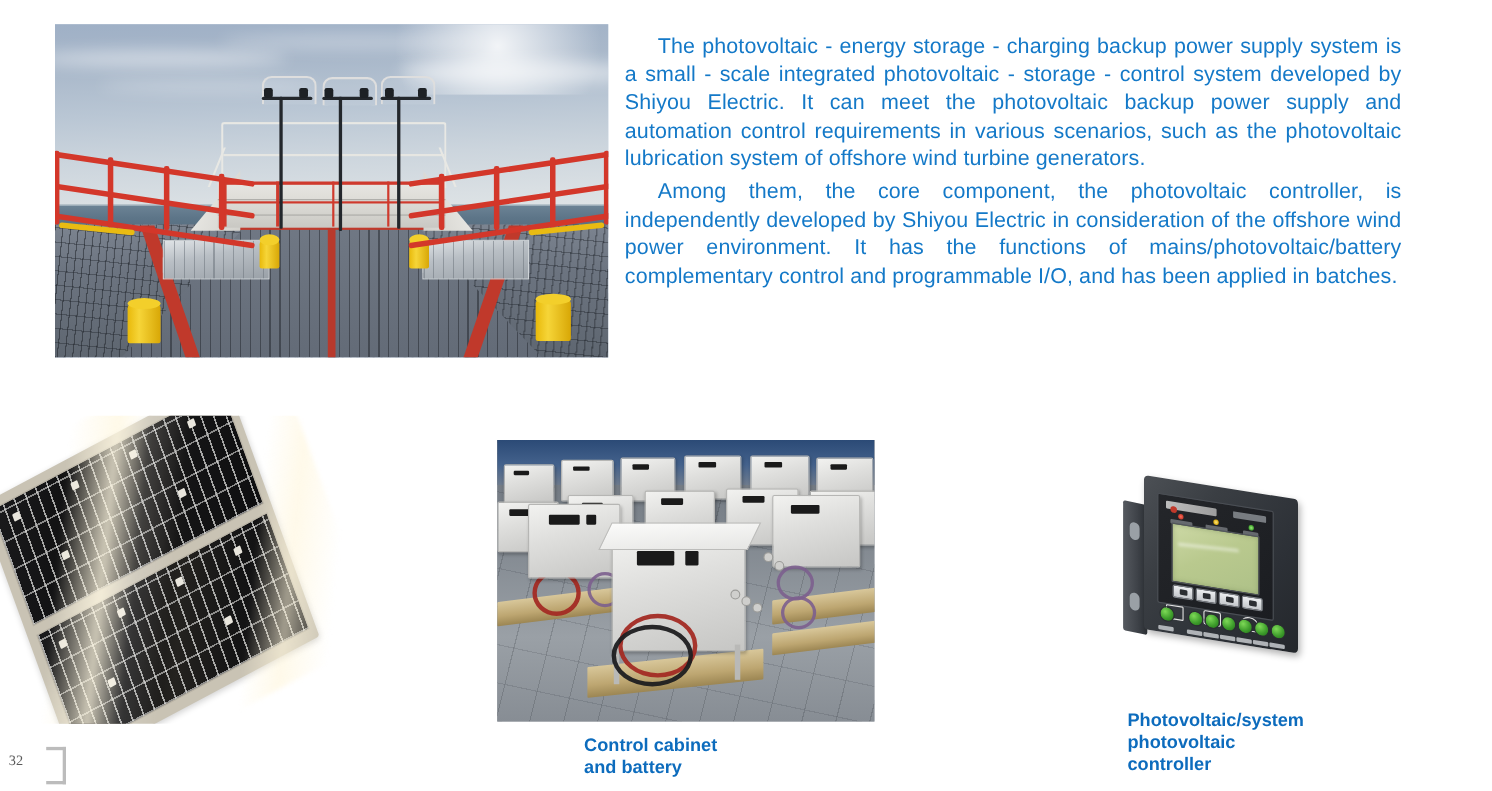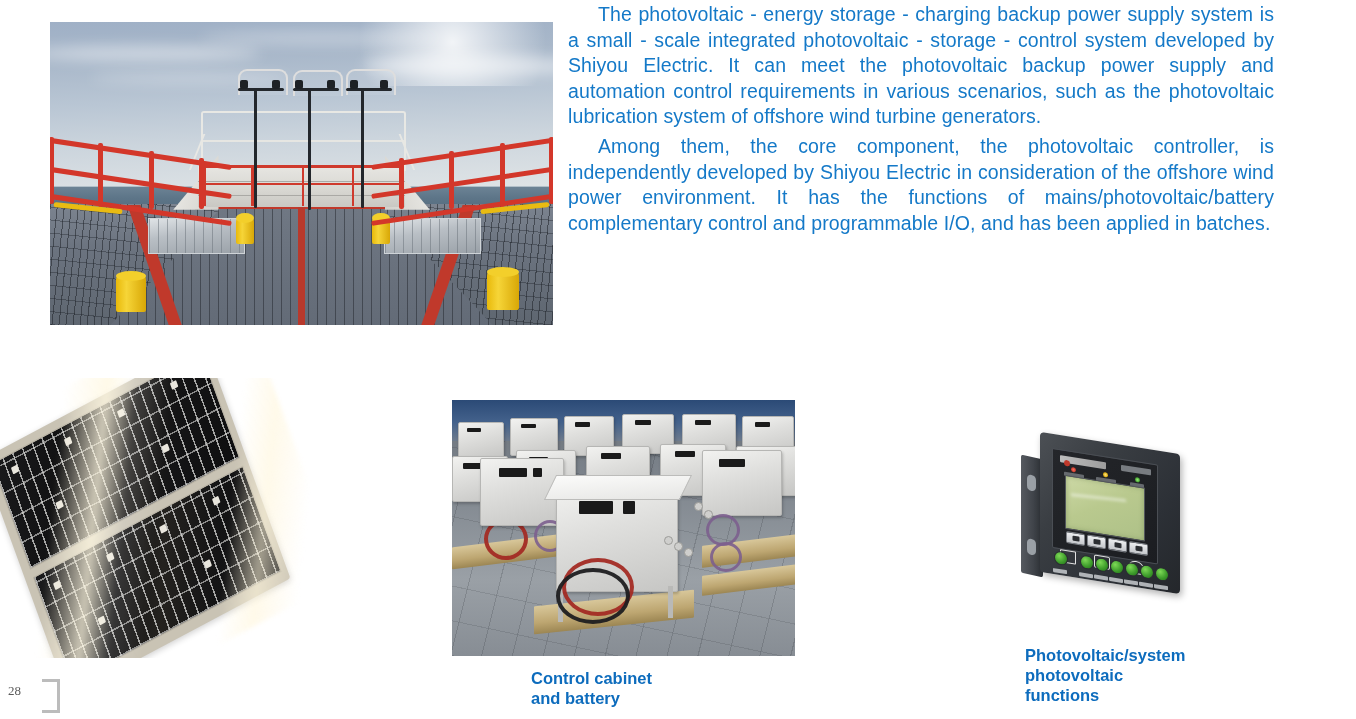--- a/index.html
+++ b/index.html
@@ -114,21 +114,21 @@
 
   
   .rail-left{position:absolute;left:-2%;top:36%;width:36%;height:30%;}
   .rail-right{position:absolute;right:-2%;top:36%;width:36%;height:30%;}
   .rail-bar{position:absolute;height:5px;background:#d3372a;border-radius:2px;}
   .rail-post{position:absolute;width:5px;background:#d3372a;border-radius:2px;}
   .rail-yellow{position:absolute;height:5px;background:#e9bb12;border-radius:3px;}
 
   
   .body-text{
-    position:absolute;left:568px;top:2px;width:706px;
+    position:absolute;left:568px;top:30px;width:706px;
     color:#1479c8;
     font-size:19.5px;line-height:25.6px;
     font-family:"Liberation Sans", sans-serif;
     letter-spacing:.1px;
   }
   .body-text p{margin:0;text-align:justify;text-justify:inter-word;}
   .body-text p + p{margin-top:4px;}
   .body-text p .ind{display:inline-block;width:30px;}
 
   
@@ -517,19 +517,19 @@
 
 
   <div class="caption cap-cabinet">
     <div>Control cabinet</div>
     <div>and battery</div>
   </div>
 
   <div class="caption cap-ctrl">
     <div>Photovoltaic/system</div>
     <div>photovoltaic</div>
-    <div>functions</div>
-  </div>
-
-  <div class="page-num">28</div>
+    <div>controller</div>
+  </div>
+
+  <div class="page-num">32</div>
   <div class="page-bracket"></div>
 
 </div>
 
 </body></html>

